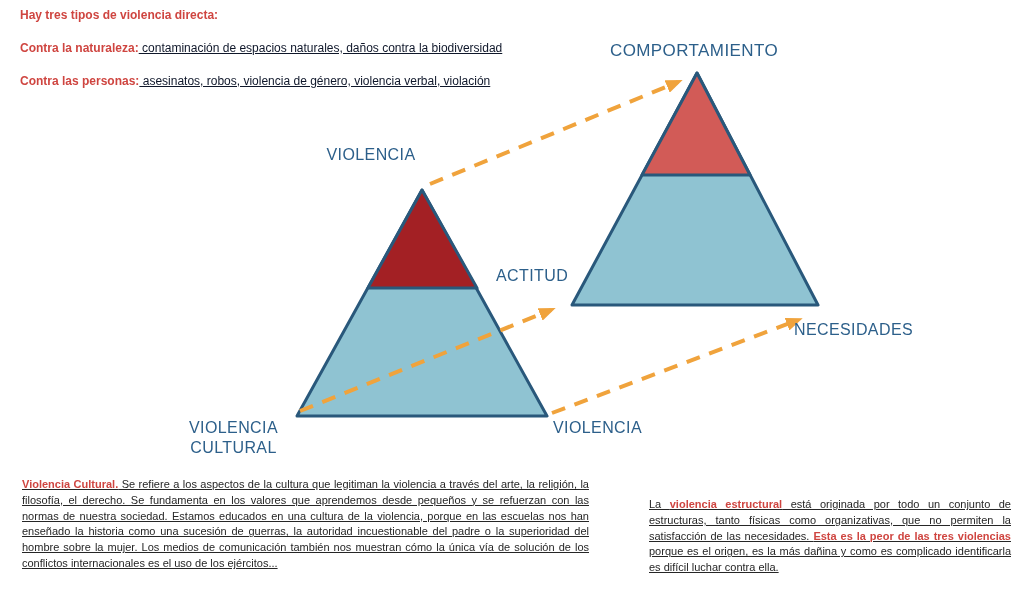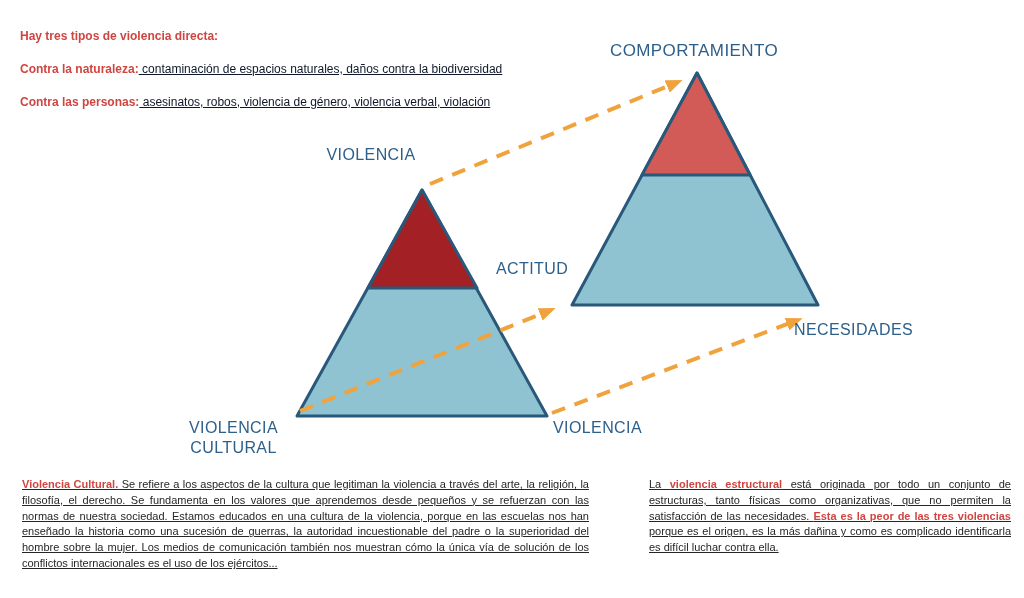--- a/index.html
+++ b/index.html
@@ -1,48 +1,48 @@
 <!DOCTYPE html>
 <html><head>
 <meta charset="utf-8">
 <style>
   html, body { margin:0; padding:0; background:#ffffff; }
   .canvas {
     position:relative; width:1024px; height:598px; background:#ffffff;
     font-family:"Liberation Sans", sans-serif; overflow:hidden;
   }
   
-  .intro { position:absolute; left:20px; top:29px; width:530px; font-size:12px; line-height:14px; }
+  .intro { position:absolute; left:20px; top:8px; width:530px; font-size:12px; line-height:14px; }
   .intro-line { margin:0 0 19px 0; }
   .red-bold { color:#cf4540; font-weight:bold; }
   .intro-rest { color:#0f172a;text-decoration:underline; }
 
   
   .diagram-svg { position:absolute; left:0; top:0; }
 
   
   .diagram-label {
     position:absolute; color:#2c5f8a; font-weight:normal; font-size:16px;
     line-height:20px; text-align:center; letter-spacing:0.4px; white-space:nowrap;
   }
   .diagram-label span { display:block; }
   .lbl-comportamiento { left:569px; top:41px; width:250px; font-size:17px; }
   .lbl-violencia-directa { left:296px; top:145px; width:150px; }
-  .lbl-actitud { left:496px; top:259px; }
+  .lbl-actitud { left:496px; top:266px; }
   .lbl-violencia-cultural { left:156px; top:418px; width:155px; }
   .lbl-violencia-estructural { left:510px; top:418px; width:175px; }
   .lbl-negacion { left:766px; top:320px; width:175px; }
 
   
   .para {
     position:absolute; top:477px; font-size:11px; line-height:15.8px;
     color:#262626; text-align:justify;text-decoration:underline;
   }
   .para-left { left:22px; width:567px; }
-  .para-right { left:649px; width:362px; }
+  .para-right { left:649px; width:362px;margin-top:20px; }
 </style>
 </head>
 <body>
 
 <div class="canvas">
 
   <div class="intro">
     <p class="intro-line"><span class="red-bold">Hay tres tipos de violencia directa:</span><span class="intro-rest"></span></p>
     <p class="intro-line"><span class="red-bold">Contra la naturaleza:</span><span class="intro-rest"> contaminación de espacios naturales, daños contra la biodiversidad</span></p>
     <p class="intro-line"><span class="red-bold">Contra las personas:</span><span class="intro-rest"> asesinatos, robos, violencia de género, violencia verbal, violación</span></p>

